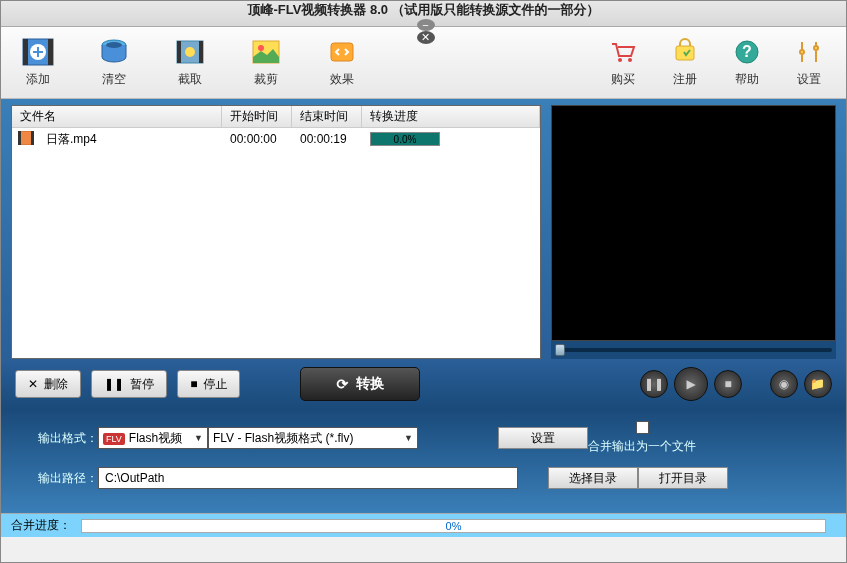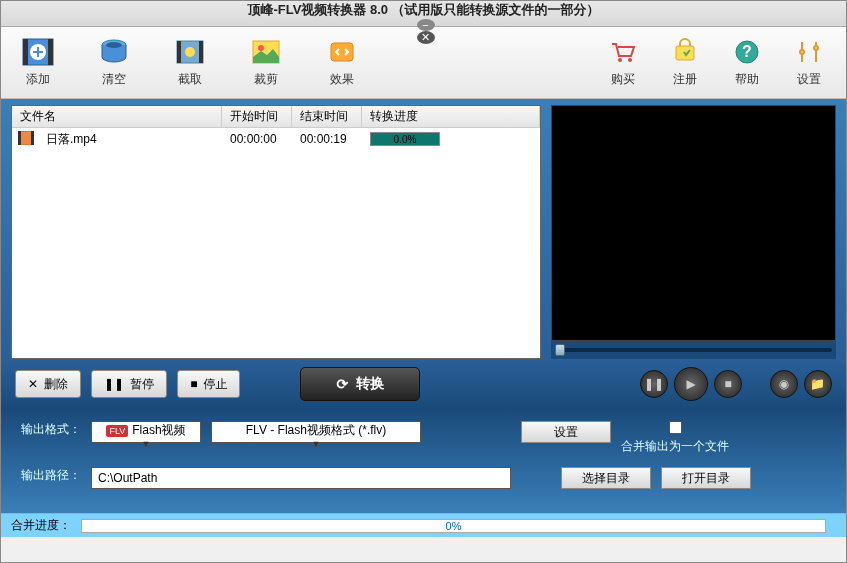--- a/index.html
+++ b/index.html
@@ -33,23 +33,23 @@
 .preview-slider { height: 18px; background: #1a4a7a; display: flex; align-items: center; padding: 0 4px; position: relative; }
 .slider-track { flex: 1; height: 4px; background: #0a2a4a; border-radius: 2px; position: relative; }
 .slider-thumb { position: absolute; left: 0; top: -4px; width: 10px; height: 12px; background: linear-gradient(#cde, #8ab); border: 1px solid #567; border-radius: 2px; }
 .action-row { height: 50px; display: flex; align-items: center; padding: 0 14px; gap: 10px; background: linear-gradient(#2a5f98, #1a4a7a); }
 .act-btn { height: 28px; padding: 0 12px; background: linear-gradient(#f8f8f8, #d8d8d8); border: 1px solid #888; border-radius: 3px; display: flex; align-items: center; gap: 6px; cursor: pointer; font-size: 12px; }
 .convert-btn { height: 34px; width: 120px; background: linear-gradient(#555, #222); border: 1px solid #111; border-radius: 5px; color: #fff; display: flex; align-items: center; justify-content: center; gap: 8px; cursor: pointer; font-size: 14px; font-weight: bold; margin-left: 50px; }
 .media-ctrls { margin-left: auto; display: flex; gap: 6px; align-items: center; }
 .media-btn { width: 28px; height: 28px; border-radius: 50%; background: radial-gradient(#666, #222); border: 1px solid #111; display: flex; align-items: center; justify-content: center; color: #ccc; cursor: pointer; }
 .media-btn.big { width: 34px; height: 34px; }
 .settings-area { padding: 12px 20px; background: linear-gradient(#1a4a7a, #3a7fb8); color: #fff; }
-.set-row { display: flex; align-items: flex-start; gap: 10px; margin-bottom: 12px; }
+.set-row { display: flex; align-items: center; margin-bottom: 12px; margin-left: 17px; }
 .set-label { width: 60px; color: #dff; font-size: 12px; }
-.combo { height: 22px; background: #fff; border: 1px solid #555; color: #000; font-size: 12px; padding: 0 4px; display: flex; align-items: center; justify-content: space-between; cursor: pointer; flex-direction: column; }
+.combo { height: 22px; background: #fff; border: 1px solid #555; color: #000; font-size: 12px; padding: 0 4px; display: flex; align-items: center; justify-content: space-between; cursor: pointer; }
 .combo-arrow { font-size: 9px; color: #333; }
 .flv-tag { background: #c33; color: #fff; font-size: 9px; padding: 1px 3px; margin-right: 4px; border-radius: 2px; }
 .path-input { height: 22px; background: #fff; border: 1px solid #555; color: #000; font-size: 12px; padding: 0 6px; width: 420px; display: flex; align-items: center; }
 .set-btn { height: 22px; width: 90px; background: linear-gradient(#f8f8f8, #d8d8d8); border: 1px solid #888; color: #000; font-size: 12px; cursor: pointer; }
 .checkbox-wrap { display: flex; align-items: center; gap: 4px; color: #dff; font-size: 12px; flex-direction: column; }
 .checkbox { width: 13px; height: 13px; background: #fff; border: 1px solid #555; }
 .footer { height: 24px; background: #7dd3fc; display: flex; align-items: center; padding: 0 10px; font-size: 12px; border-top: 1px solid #aaa; }
 .footer-prog { flex: 1; height: 14px; border: 1px solid #aaa; margin: 0 10px; position: relative; background: #fff; }
 .footer-pct { position: absolute; left: 50%; top: 0; transform: translateX(-50%); color: #06c; font-size: 11px; }
 </style>

